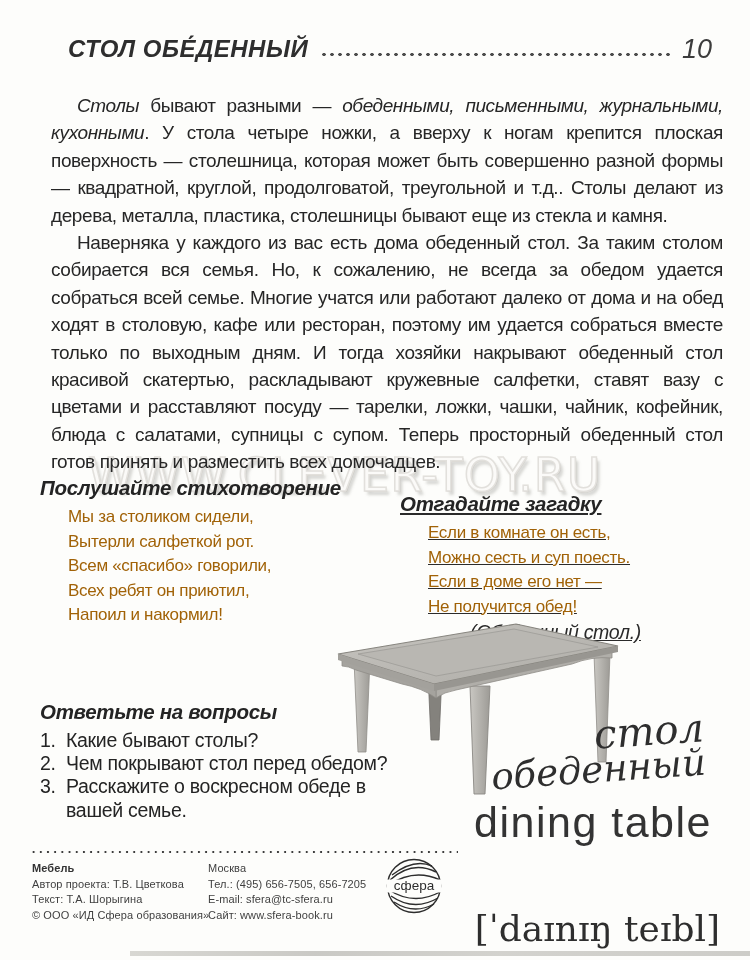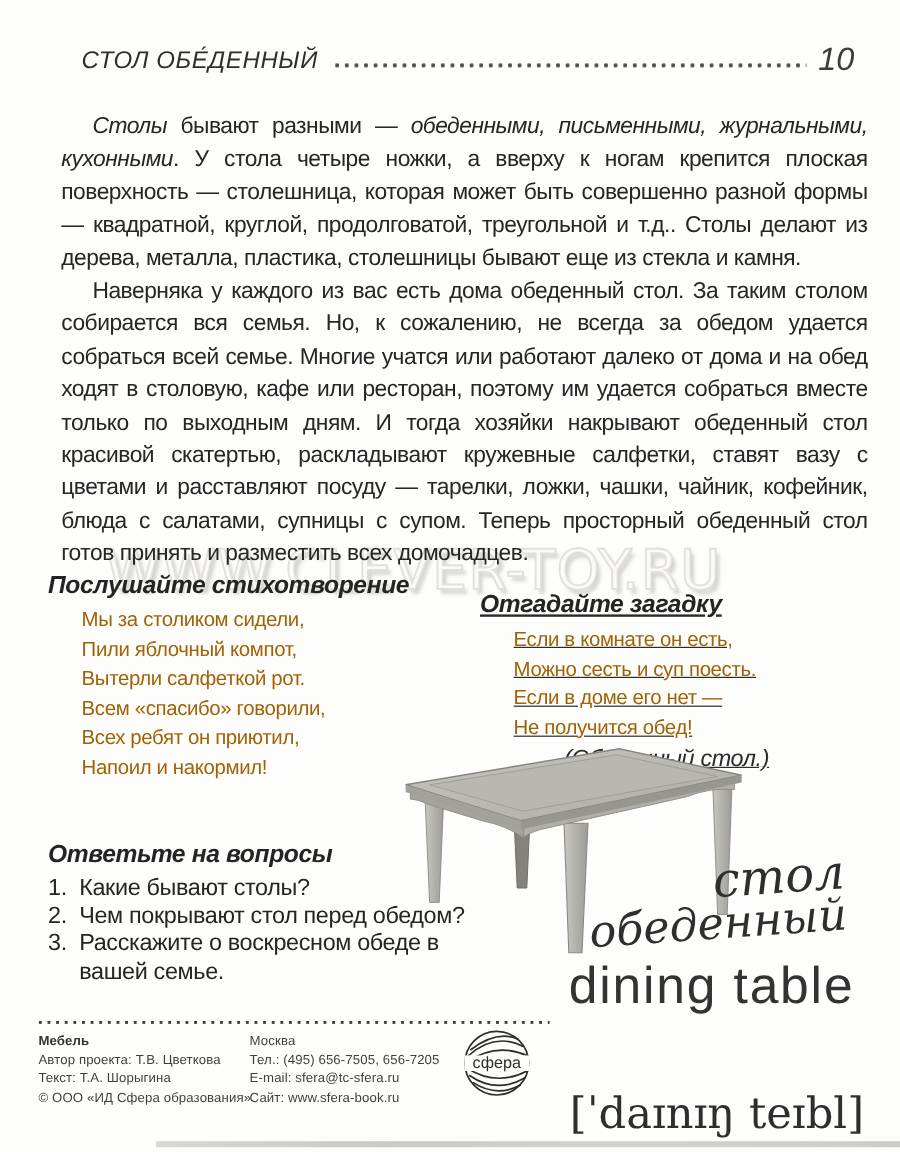--- a/index.html
+++ b/index.html
@@ -10,21 +10,21 @@
     position:relative; width:750px; height:960px;
     background:#fdfdfb; overflow:hidden;
   }
 
   
   .title-row {
     position:absolute; left:68px; top:34px; right:38px;
     display:flex; align-items:flex-end;
   }
   .page-title {
-    font-size:20px; font-weight:normal; font-style:italic;
+    font-size:24px; font-weight:bold; font-style:italic;
     letter-spacing:.5px; color:#2e2e2e; white-space:nowrap;
   }
   .leader-dots {
     flex:1; height:5px; margin:0 10px 6px 12px;
     background-image:radial-gradient(circle,#4d4d4d 1.6px,transparent 1.9px);
     background-size:8px 5px; background-repeat:repeat-x; background-position:left center;
   }
   .page-number {
     font-size:27px; font-style:italic; color:#3c3c3c; margin-bottom:-2px;
   }
@@ -125,21 +125,20 @@
     </div>
 
     <div class="intro">
       <p><i>Столы</i><span> бывают разными — </span><i>обеденными, письменными, журнальными, кухонными</i><span>. У стола четыре ножки, а вверху к ногам крепится плоская поверхность — столешница, которая может быть совершенно разной формы — квадратной, круглой, продолговатой, треугольной и т.д.. Столы делают из дерева, металла, пластика, столешницы бывают еще из стекла и камня.</span></p>
       <p>Наверняка у каждого из вас есть дома обеденный стол. За таким столом собирается вся семья. Но, к сожалению, не всегда за обедом удается собраться всей семье. Многие учатся или работают далеко от дома и на обед ходят в столовую, кафе или ресторан, поэтому им удается собраться вместе только по выходным дням. И тогда хозяйки накрывают обеденный стол красивой скатертью, раскладывают кружевные салфетки, ставят вазу с цветами и расставляют посуду — тарелки, ложки, чашки, чайник, кофейник, блюда с салатами, супницы с супом. Теперь просторный обеденный стол готов принять и разместить всех домочадцев.</p>
     </div>
 
     <div class="poem">
       <div class="section-heading">Послушайте стихотворение</div>
       <div class="verse-line">Мы за столиком сидели,</div>
-      <div class="verse-line">Пили яблочный компот,</div>
       <div class="verse-line">Вытерли салфеткой рот.</div>
       <div class="verse-line">Всем «спасибо» говорили,</div>
       <div class="verse-line">Всех ребят он приютил,</div>
       <div class="verse-line">Напоил и накормил!</div>
     </div>
 
     <div class="riddle">
       <div class="section-heading">Отгадайте загадку</div>
       <div class="verse-line">Если в комнате он есть,</div>
       <div class="verse-line">Можно сесть и суп поесть.</div>

